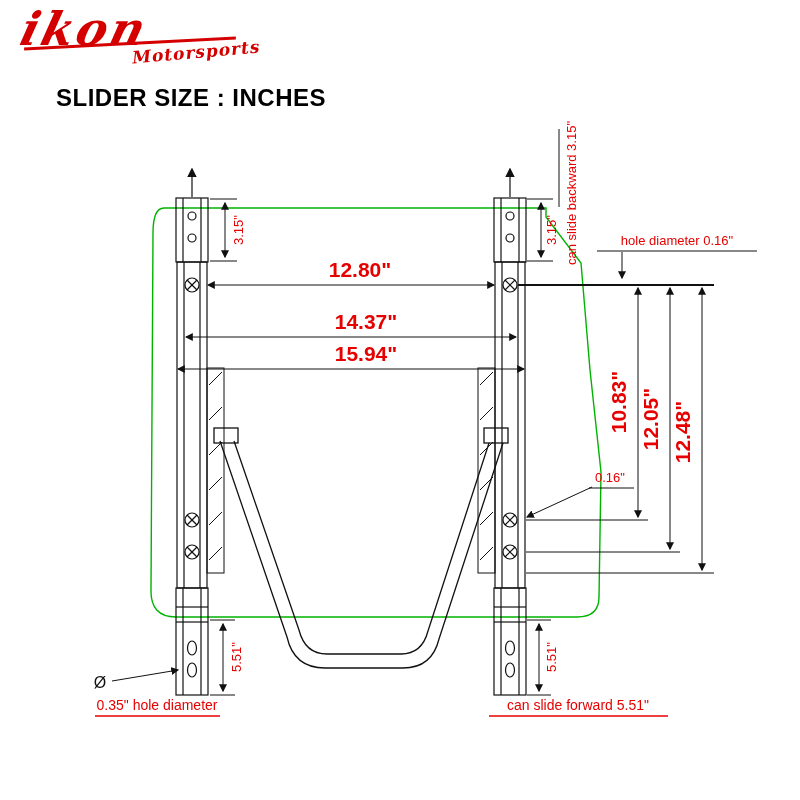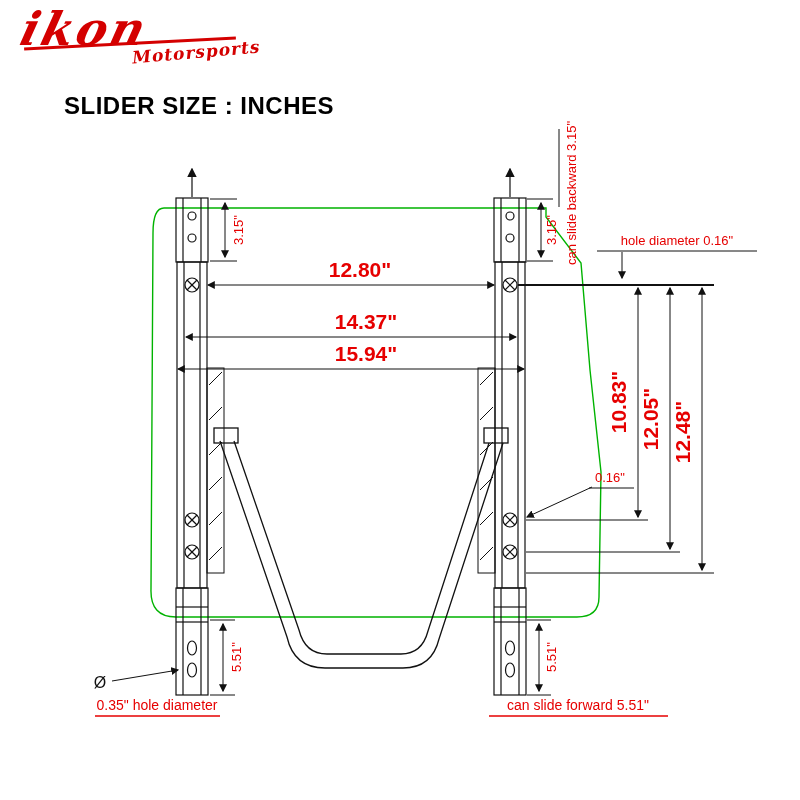--- a/index.html
+++ b/index.html
@@ -15,21 +15,21 @@
   .stroke-line {
     position:absolute; left:2px; top:36px; width:212px; height:3px;
     background:#d40000; transform:rotate(-3deg);
   }
   .tagline {
     position:absolute; left:110px; top:36px;
     font-family:"DejaVu Serif", serif; font-style:italic; font-weight:bold;
     font-size:17px; letter-spacing:1px; transform:rotate(-5deg);
   }
   .page-title {
-    position:absolute; left:56px; top:84px; margin:8px;
+    position:absolute; left:56px; top:84px; margin:0;
     font-size:24px; font-weight:bold; color:#000; letter-spacing:0.5px;
   }
   svg.diagram { position:absolute; left:0; top:0; }
   svg text { font-family:"Liberation Sans", sans-serif; }
   .dim-big  { font-size:21px; font-weight:bold; fill:#e60000; }
   .dim-sm   { font-size:13px; font-weight:normal; fill:#e60000; }
   .dim-md   { font-size:14px; font-weight:normal; fill:#e60000; }
   .blk      { fill:#111111; font-size:16px; }
 </style>
 </head>

